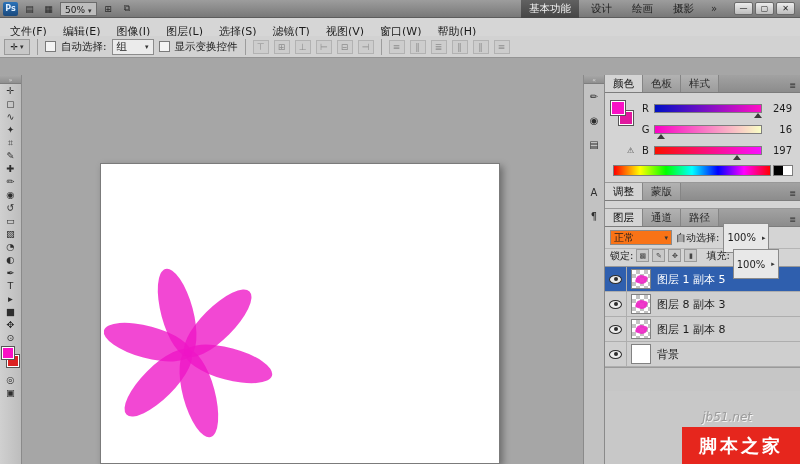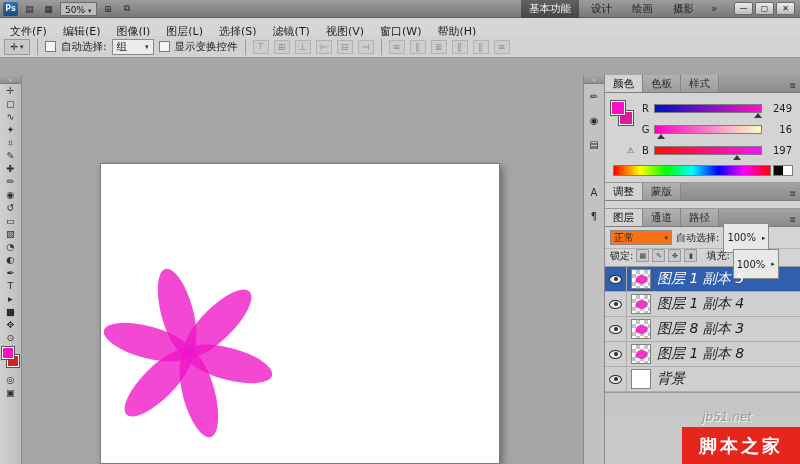--- a/index.html
+++ b/index.html
@@ -129,21 +129,21 @@
   .eye { width:13px; height:9px; border:1px solid #2c2c2c; border-radius:50%; background:#ededed; position:relative; }
   .eye::after { content:""; position:absolute; left:3.5px; top:1.5px; width:4px; height:4px; border-radius:50%; background:#2c2c2c; }
   .thumb { width:20px; height:20px; margin:0 6px 0 4px; border:1px solid #828282; position:relative; overflow:hidden;
            background-color:#fff;
            background-image:linear-gradient(45deg,#c3c3c3 25%,transparent 25%,transparent 75%,#c3c3c3 75%),
                             linear-gradient(45deg,#c3c3c3 25%,transparent 25%,transparent 75%,#c3c3c3 75%);
            background-size:8px 8px; background-position:0 0,4px 4px; }
   .thumb .blob { position:absolute; left:4px; top:5px; width:11px; height:9px; background:#ee25c6;
                  border-radius:55% 15% 55% 15%; opacity:.9; transform:rotate(18deg); }
   .thumb.white { background-image:none; }
-  .layer-name { font-size:14px; white-space:nowrap;font-style:italic; }
+  .layer-name { font-size:11px; white-space:nowrap; }
   .layers-bottom { height:24px; background:#c6c6c6; border-top:1px solid #9a9a9a; }
 
   
   .wm-site { position:absolute; right:48px; bottom:40px; font-size:12px; font-style:italic;
              color:#9c9c9c; text-shadow:1px 1px 0 #f2f2f2; z-index:6; }
   .wm-box { position:absolute; right:0; bottom:0; width:118px; height:37px; background:#e6261d;
             color:#fff; display:flex; align-items:center; justify-content:center;
             font-size:18px; font-weight:bold; letter-spacing:3px; z-index:5; }
 </style>
 </head>
@@ -361,44 +361,35 @@
           </div>
         <span class="layer-name">图层 1 副本 5</span>
       </div>
       <div class="layer-row">
         <div class="eye-cell">
             <div class="eye"></div>
           </div>
         <div class="thumb">
             <div class="blob"></div>
           </div>
-        <span class="layer-name">图层 1 副本 4</span>
+        <span class="layer-name">图层 8 副本 3</span>
       </div>
       <div class="layer-row">
         <div class="eye-cell">
             <div class="eye"></div>
           </div>
         <div class="thumb">
             <div class="blob"></div>
           </div>
-        <span class="layer-name">图层 8 副本 3</span>
+        <span class="layer-name">图层 1 副本 8</span>
       </div>
       <div class="layer-row">
         <div class="eye-cell">
             <div class="eye"></div>
           </div>
-        <div class="thumb">
-            <div class="blob"></div>
-          </div>
-        <span class="layer-name">图层 1 副本 8</span>
-      </div>
-      <div class="layer-row">
-        <div class="eye-cell">
-            <div class="eye"></div>
-          </div>
         <div class="thumb white"></div>
         <span class="layer-name">背景</span>
       </div>
       <div class="layers-bottom"></div>
     </div>
   </div>
 
   <div class="wm-site">jb51.net</div>
   <div class="wm-box">
     <span>脚本之家</span>

